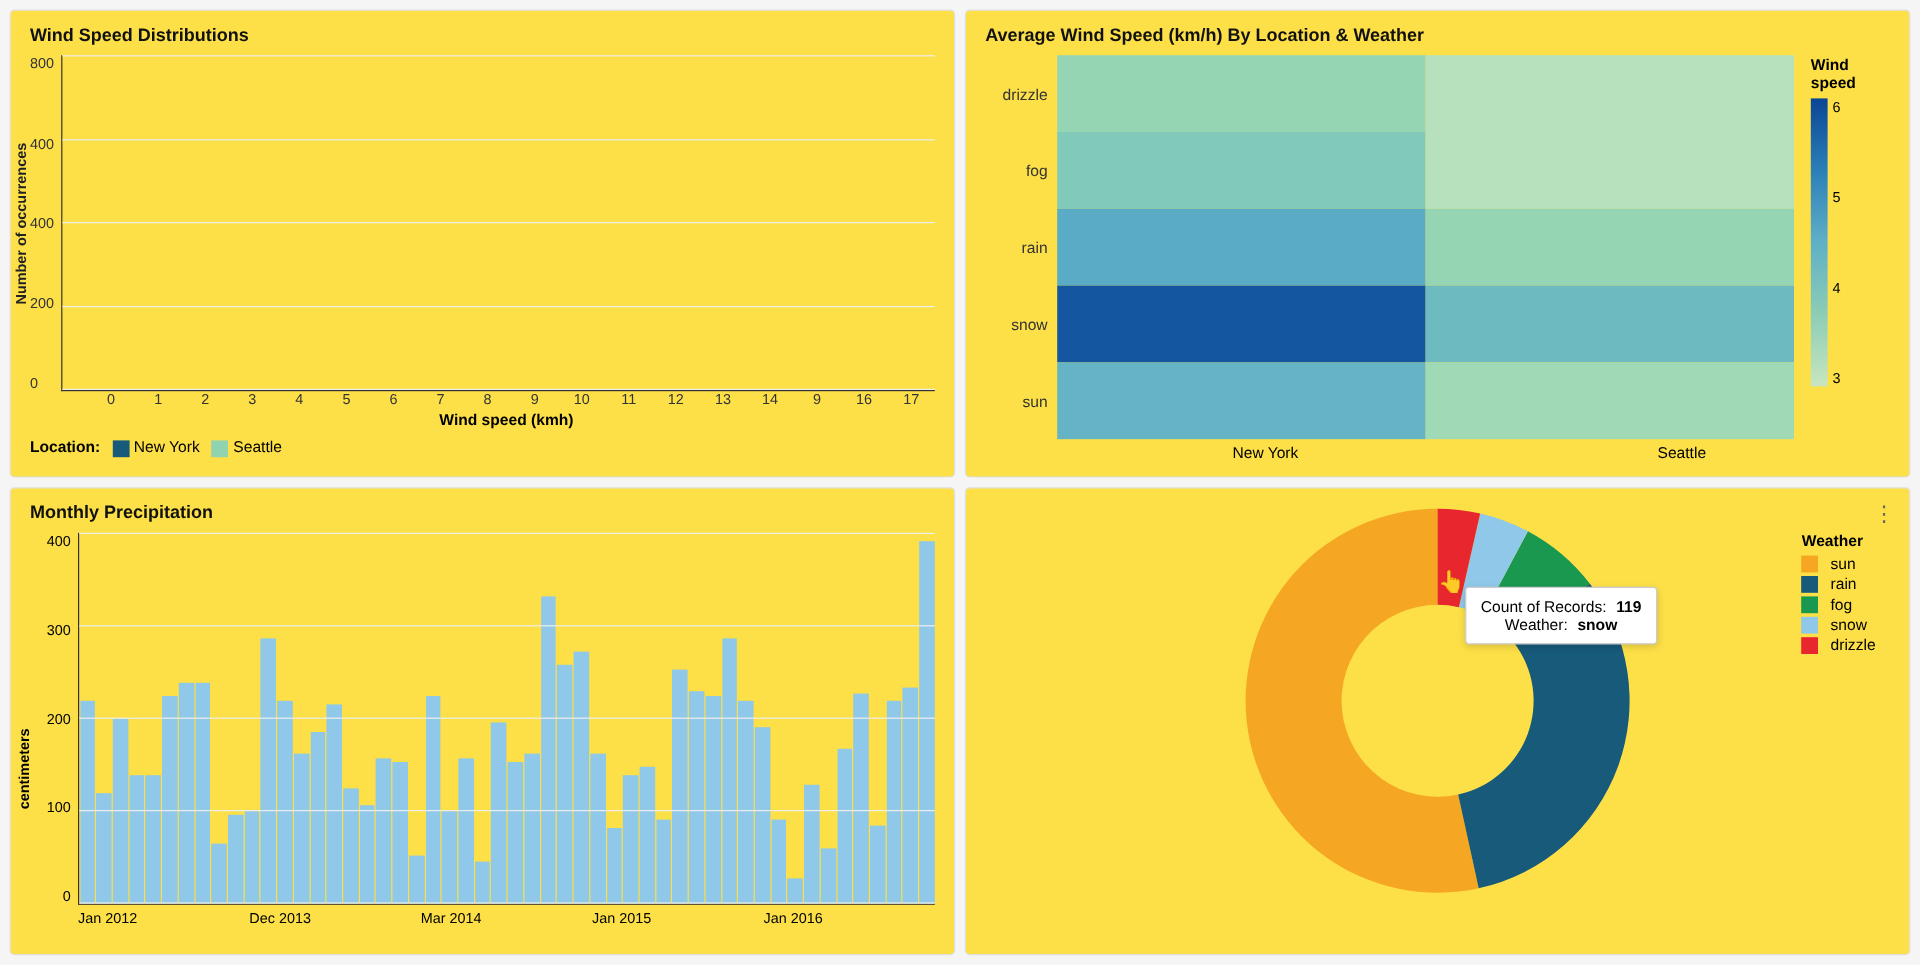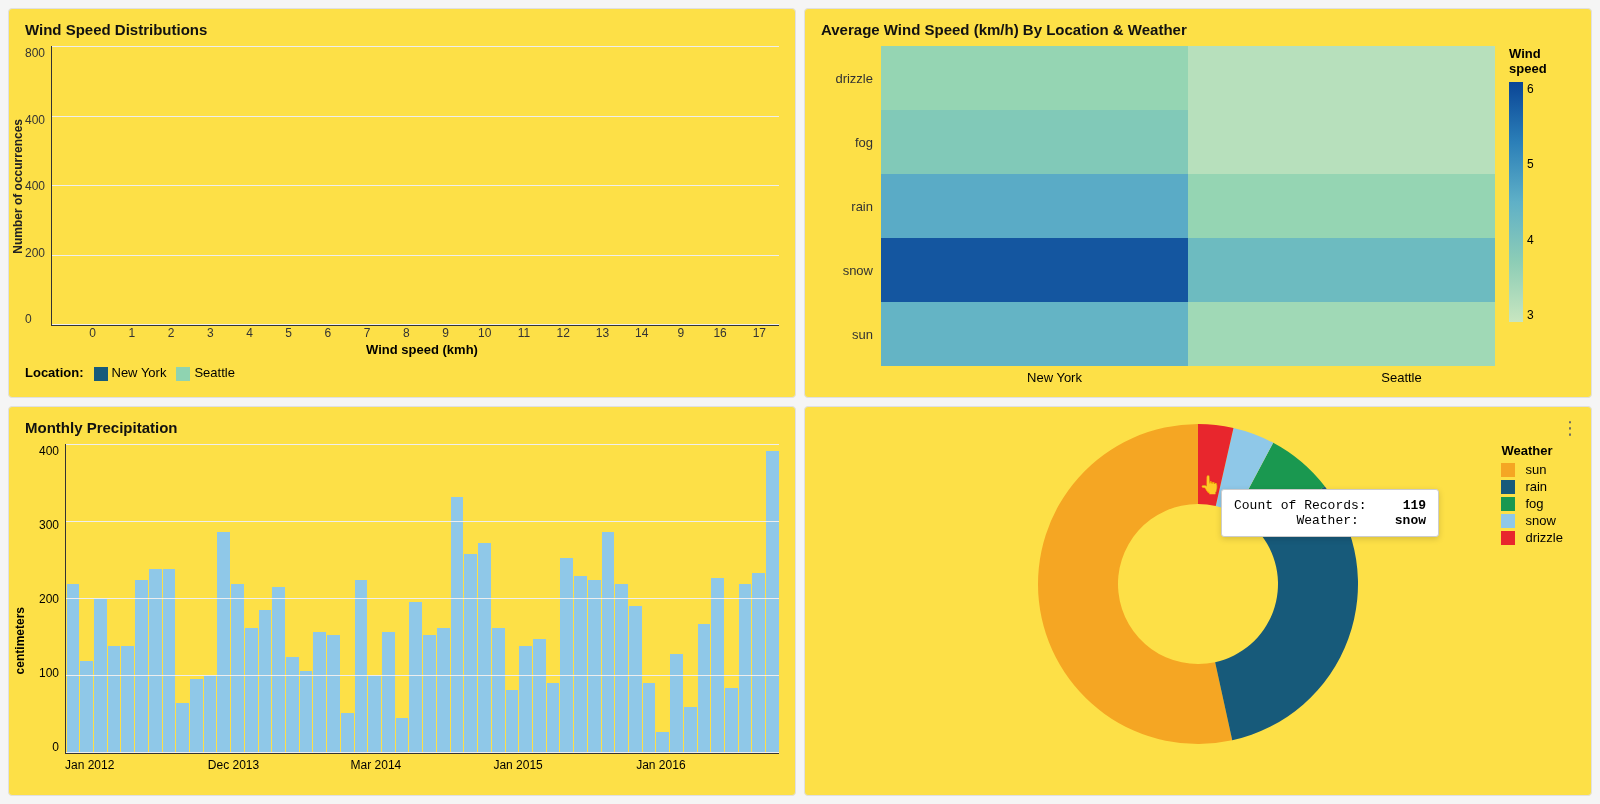--- a/index.html
+++ b/index.html
@@ -44,21 +44,21 @@
 .precip-y-ticks { display: flex; flex-direction: column; justify-content: space-between; width: 40px; font-size: 12px; text-align: right; padding-right: 6px; }
 .precip-plot { flex: 1; display: flex; align-items: flex-end; border-left: 1px solid #333; border-bottom: 1px solid #333; position: relative; }
 .precip-plot .hist-grid div { border-top: 1px solid #eee; }
 .precip-bar { flex: 1; margin: 0 0.5px; background: #8fc8e8; }
 .precip-x { display: flex; padding-left: 40px; font-size: 12px; margin-top: 4px; }
 .precip-x span { flex: 1; }
 
 
 .donut-wrap { display: flex; align-items: center; justify-content: center; height: 330px; position: relative; }
 .tooltip { position: absolute; background: #fff; border: 1px solid #ccc; border-radius: 3px; padding: 8px 12px; font-size: 13px; box-shadow: 0 2px 6px rgba(0,0,0,0.15); }
-.tooltip-row { display: flex; justify-content: flex-end; gap: 36px; font-family: Liberation Mono, monospace; }
+.tooltip-row { display: flex; justify-content: center; gap: 8px; }
 .tooltip-row .val { font-weight: 600; }
 .donut-legend { position: absolute; right: 12px; top: 24px; font-size: 13px; }
 .donut-legend-title { font-weight: 600; margin-bottom: 4px; }
 .donut-legend-item { display: flex; align-items: center; gap: 6px; margin: 2px 0; }
 .cursor-hand { position: absolute; font-size: 18px; }
 </style>
 </head>
 <body>
 
 <div class="dashboard">

